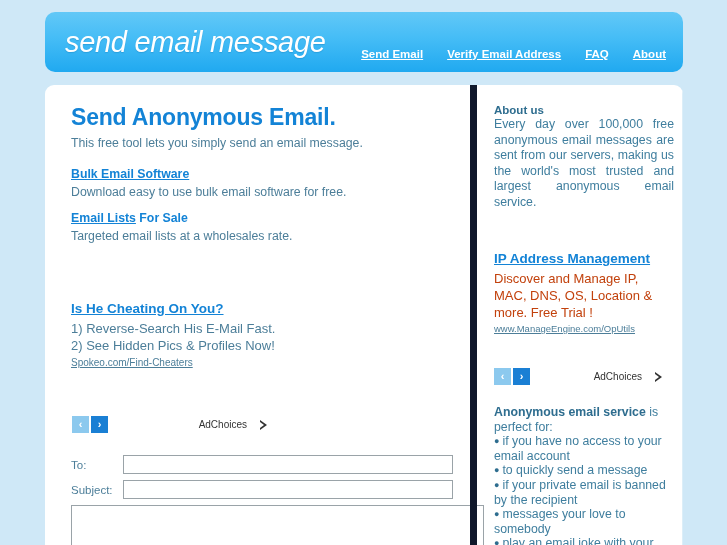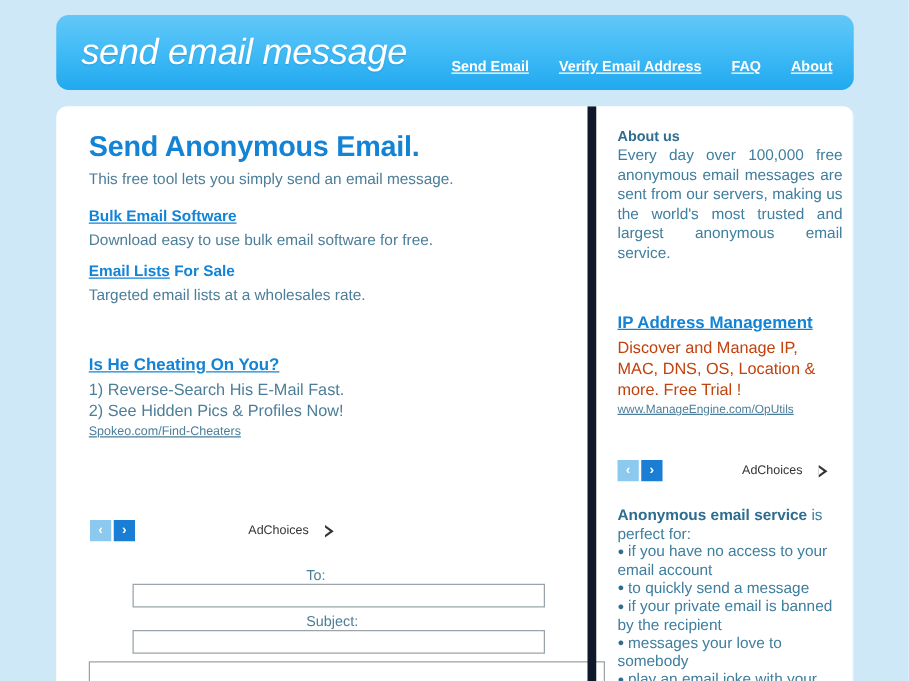--- a/index.html
+++ b/index.html
@@ -129,21 +129,21 @@
   }
   .ad-desc {
     font-size: 12.3px;
     color: #4c7e99;
     margin-top: 3px;
   }
 
   .ad-c {
     position: absolute;
     left: 26px;
-    top: 198px;
+    top: 214px;
     width: 205px;
   }
   .ad-c .ad-c-title {
     font-size: 13.5px;
     font-weight: bold;
     color: #1383d6;
     text-decoration: underline;
     line-height: 18px;
   }
   .ad-c .ad-c-body {
@@ -203,21 +203,21 @@
     position: absolute;
     left: -7px; top: -3px;
     width: 0; height: 0;
     border-left: 4.5px solid #fff;
     border-top: 3px solid transparent;
     border-bottom: 3px solid transparent;
   }
 
   
   .form { position: absolute; left: 26px; top: 370px; width: 400px; }
-  .frow { display: flex; align-items: center; margin-bottom: 6px; flex-direction: column; }
+  .frow { display: flex; align-items: center; margin-bottom: 6px; }
   .flabel {
     width: 52px;
     font-size: 11.5px;
     color: #4c7e99;
   }
   .finput {
     width: 330px;
     height: 19px;
     border: 1px solid #9aa3a8;
     background: #ffffff;

